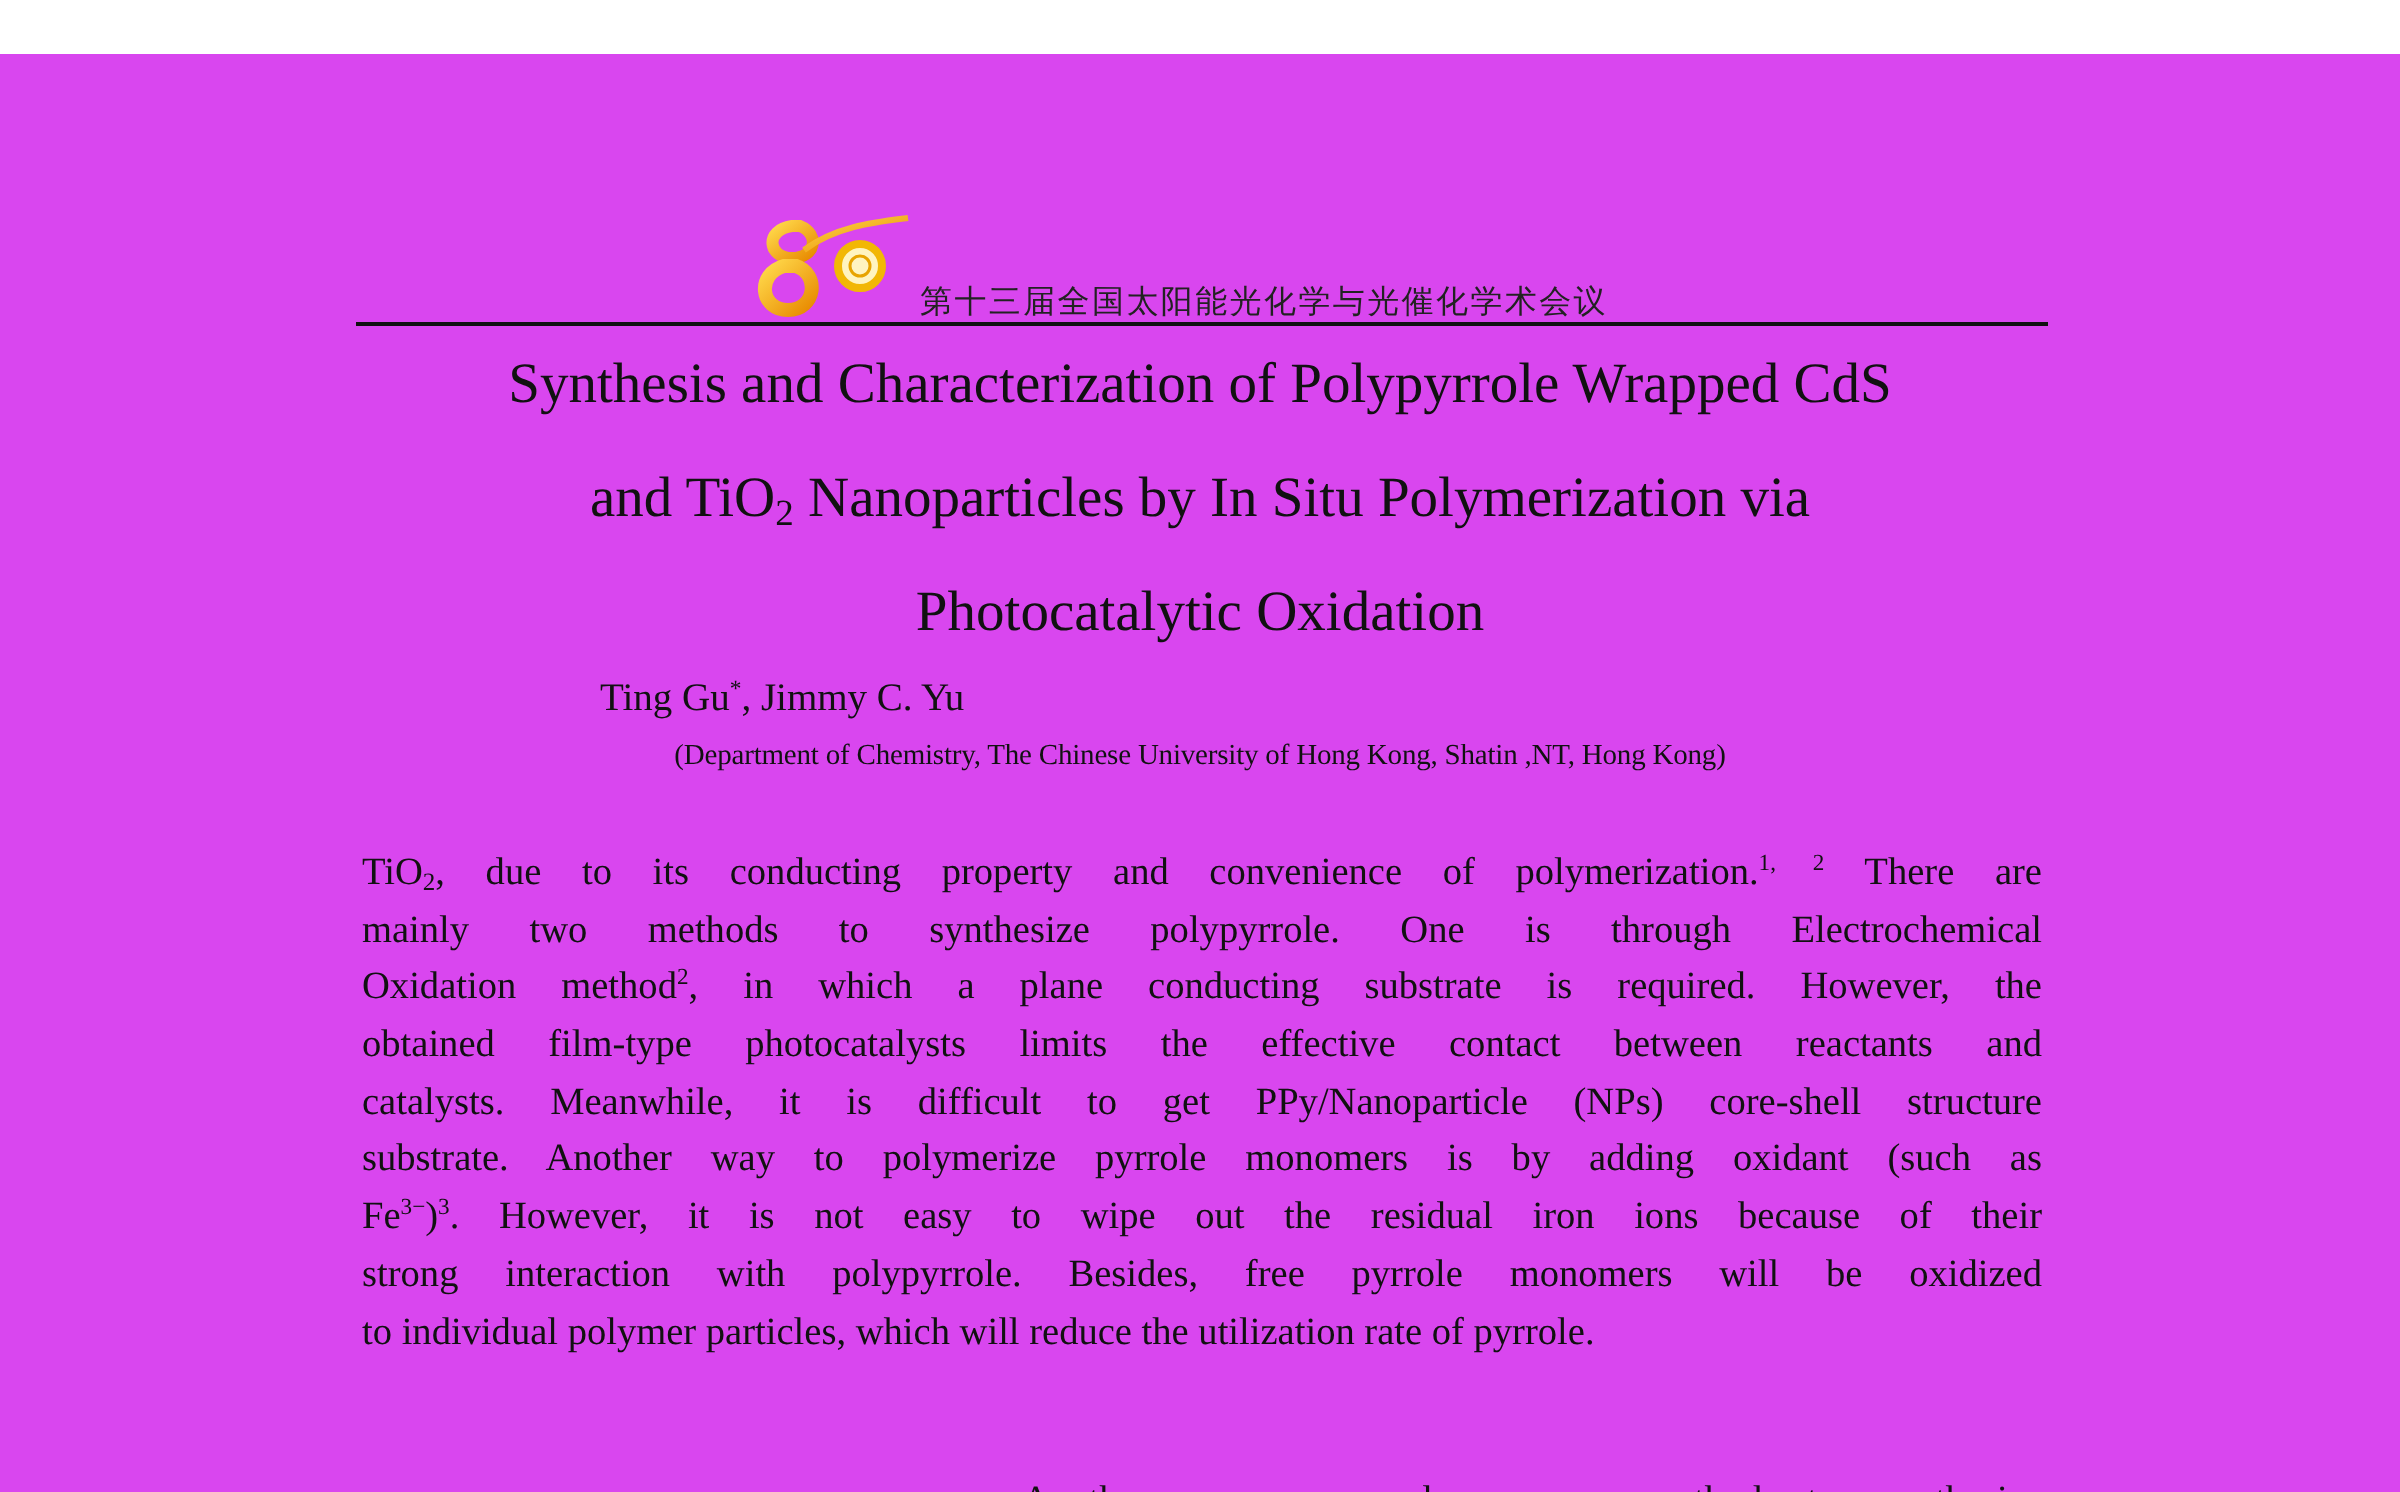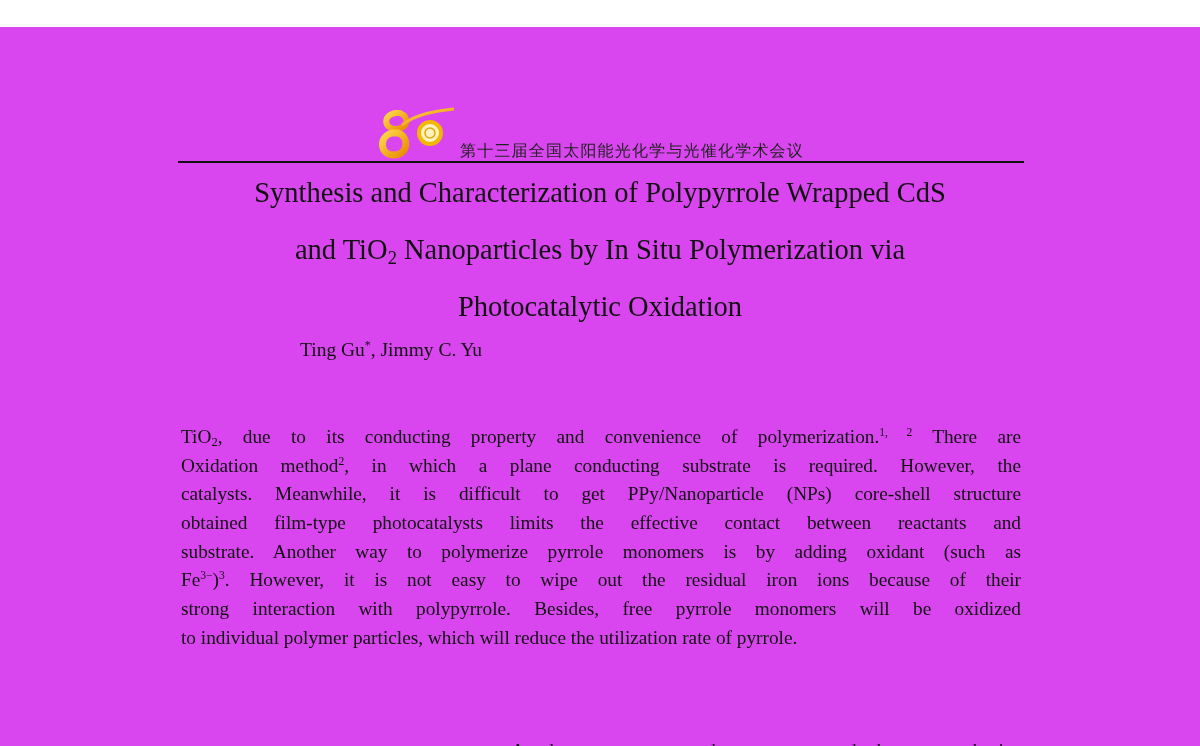--- a/index.html
+++ b/index.html
@@ -55,26 +55,28 @@
     </div>
     <div class="conf-name">第十三届全国太阳能光化学与光催化学术会议</div>
     <div class="header-rule"></div>
   </div>
 
   <div class="title title-1">Synthesis and Characterization of Polypyrrole Wrapped CdS</div>
   <div class="title title-2"><span>and TiO</span><sub>2</sub><span> Nanoparticles by In Situ Polymerization via</span></div>
   <div class="title title-3">Photocatalytic Oxidation</div>
 
   <div class="authors"><span>Ting Gu</span><sup>*</sup><span>, </span><span>Jimmy C. Yu</span></div>
+  <div class="affil">(Department of Chemistry, The Chinese University of Hong Kong, Shatin ,NT, Hong Kong)</div>
 
   <div class="body-text">
     <span class="line"><span>TiO</span><sub>2</sub><span>, due to its conducting property and convenience of polymerization.</span><sup>1, 2</sup><span> There are</span></span>
+    <span class="line">mainly two methods to synthesize polypyrrole. One is through Electrochemical</span>
     <span class="line"><span>Oxidation method</span><sup>2</sup><span>, in which a plane conducting substrate is required. However, the</span></span>
+    <span class="line">obtained film-type photocatalysts limits the effective contact between reactants and</span>
     <span class="line">catalysts. Meanwhile, it is difficult to get PPy/Nanoparticle (NPs) core-shell structure</span>
-    <span class="line">obtained film-type photocatalysts limits the effective contact between reactants and</span>
     <span class="line">substrate. Another way to polymerize pyrrole monomers is by adding oxidant (such as</span>
     <span class="line"><span>Fe</span><sup>3−</sup><span>)</span><sup>3</sup><span>. However, it is not easy to wipe out the residual iron ions because of their</span></span>
     <span class="line">strong interaction with polypyrrole. Besides, free pyrrole monomers will be oxidized</span>
     <span class="line last">to individual polymer particles, which will reduce the utilization rate of pyrrole.</span>
   </div>
 
   <div class="figure"></div>
 
   <div class="side-text">
     <span class="side-line">Another, we proposed a new method to synthesize</span>

